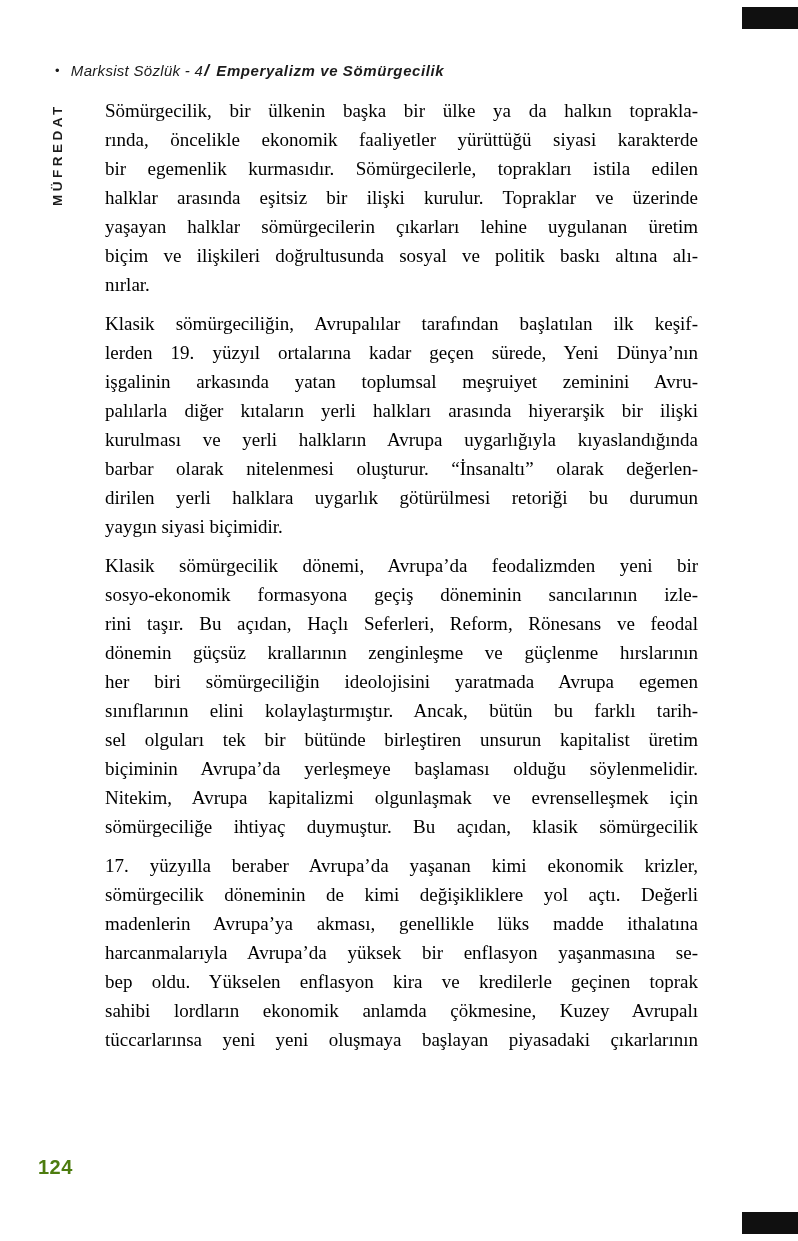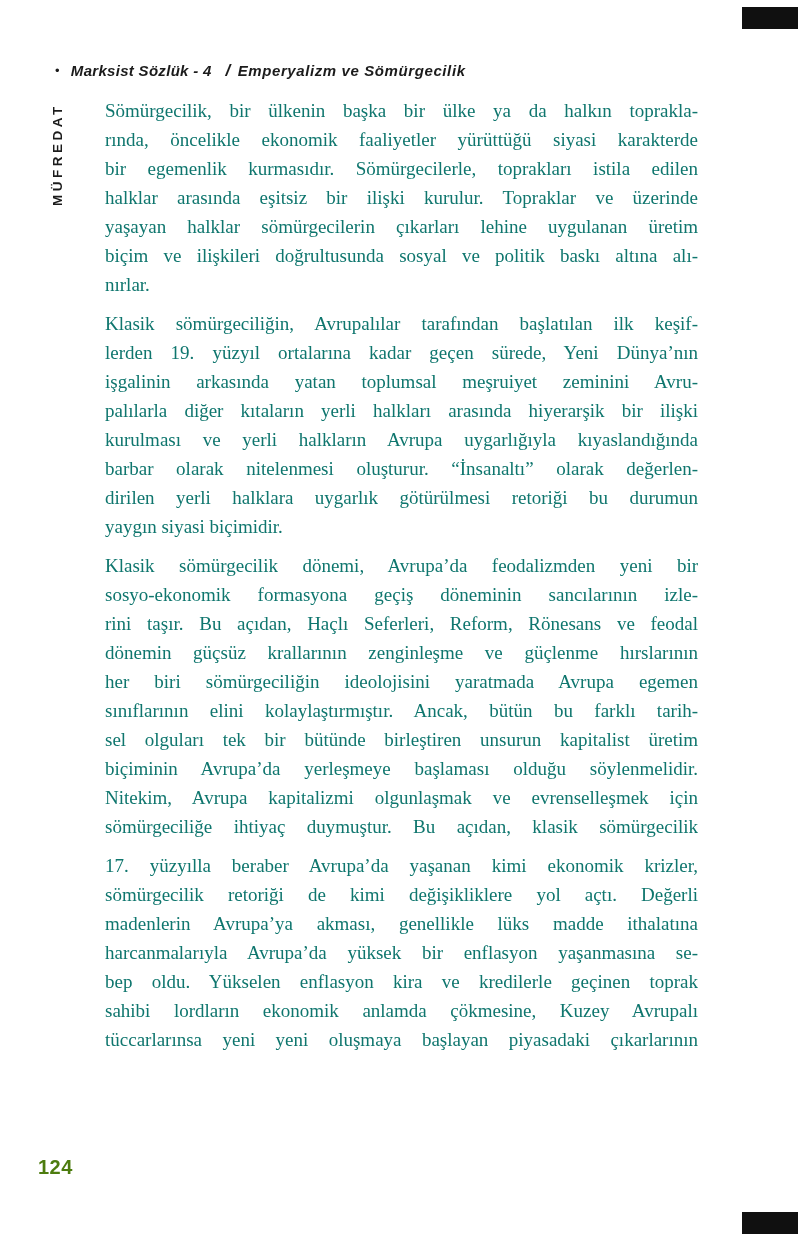--- a/index.html
+++ b/index.html
@@ -15,21 +15,21 @@
   .running-head {
     position: absolute; left: 55px; top: 61px;
     font-family: "Liberation Sans", sans-serif;
     font-style: italic;
     font-size: 15px;
     color: #1b1b1b;
     white-space: nowrap;
     letter-spacing: 0.3px;
   }
   .running-head .bullet { font-style: normal; font-size: 13px; margin-right: 11px; vertical-align: 1px; }
-  .running-head .series { font-weight: 700; margin-right: 14px; }
+  .running-head .series { font-weight: 400; margin-right: 1px; }
   .running-head .sep    { font-weight: 800; font-size: 17px; margin-right: 7px; }
   .running-head .booktitle { font-weight: 800; letter-spacing: 0.6px; }
 
   
   .section-tab {
     position: absolute; left: 50px; top: 88px; height: 118px;
     writing-mode: vertical-rl;
     transform: rotate(180deg);
     font-family: "Liberation Sans", sans-serif;
     font-weight: 700;
@@ -51,21 +51,21 @@
     font-family: "Liberation Sans", sans-serif;
     font-weight: 500;
     font-size: 24px;
     line-height: 30px;
     color: #171717;
   }
   .para { margin: 0 0 10px 0; }
   .line {
     font-size: 19px;
     line-height: 29px;
-    color: #0f766e;
+    color: #000000;
     text-align: justify;
     text-align-last: justify;
     text-justify: inter-word;
   }
   .line.last { text-align-last: left; }
 
   .page-number {
     position: absolute; left: 38px; top: 1156px;
     font-family: "Liberation Sans", sans-serif;
     font-weight: 700;
@@ -116,21 +116,21 @@
           <div class="line">dönemin güçsüz krallarının zenginleşme ve güçlenme hırslarının</div>
           <div class="line">her biri sömürgeciliğin ideolojisini yaratmada Avrupa egemen</div>
           <div class="line">sınıflarının elini kolaylaştırmıştır. Ancak, bütün bu farklı tarih-</div>
           <div class="line">sel olguları tek bir bütünde birleştiren unsurun kapitalist üretim</div>
           <div class="line">biçiminin Avrupa’da yerleşmeye başlaması olduğu söylenmelidir.</div>
           <div class="line">Nitekim, Avrupa kapitalizmi olgunlaşmak ve evrenselleşmek için</div>
           <div class="line">sömürgeciliğe ihtiyaç duymuştur. Bu açıdan, klasik sömürgecilik</div>
         </div>
         <div class="para">
           <div class="line">17. yüzyılla beraber Avrupa’da yaşanan kimi ekonomik krizler,</div>
-          <div class="line">sömürgecilik retoriği de kimi değişikliklere yol açtı. Değerli</div>
+          <div class="line">sömürgecilik döneminin de kimi değişikliklere yol açtı. Değerli</div>
           <div class="line">madenlerin Avrupa’ya akması, genellikle lüks madde ithalatına</div>
           <div class="line">harcanmalarıyla Avrupa’da yüksek bir enflasyon yaşanmasına se-</div>
           <div class="line">bep oldu. Yükselen enflasyon kira ve kredilerle geçinen toprak</div>
           <div class="line">sahibi lordların ekonomik anlamda çökmesine, Kuzey Avrupalı</div>
           <div class="line">tüccarlarınsa yeni yeni oluşmaya başlayan piyasadaki çıkarlarının</div>
         </div>
       </div>
   </div>
 
   <div class="page-number">124</div>

